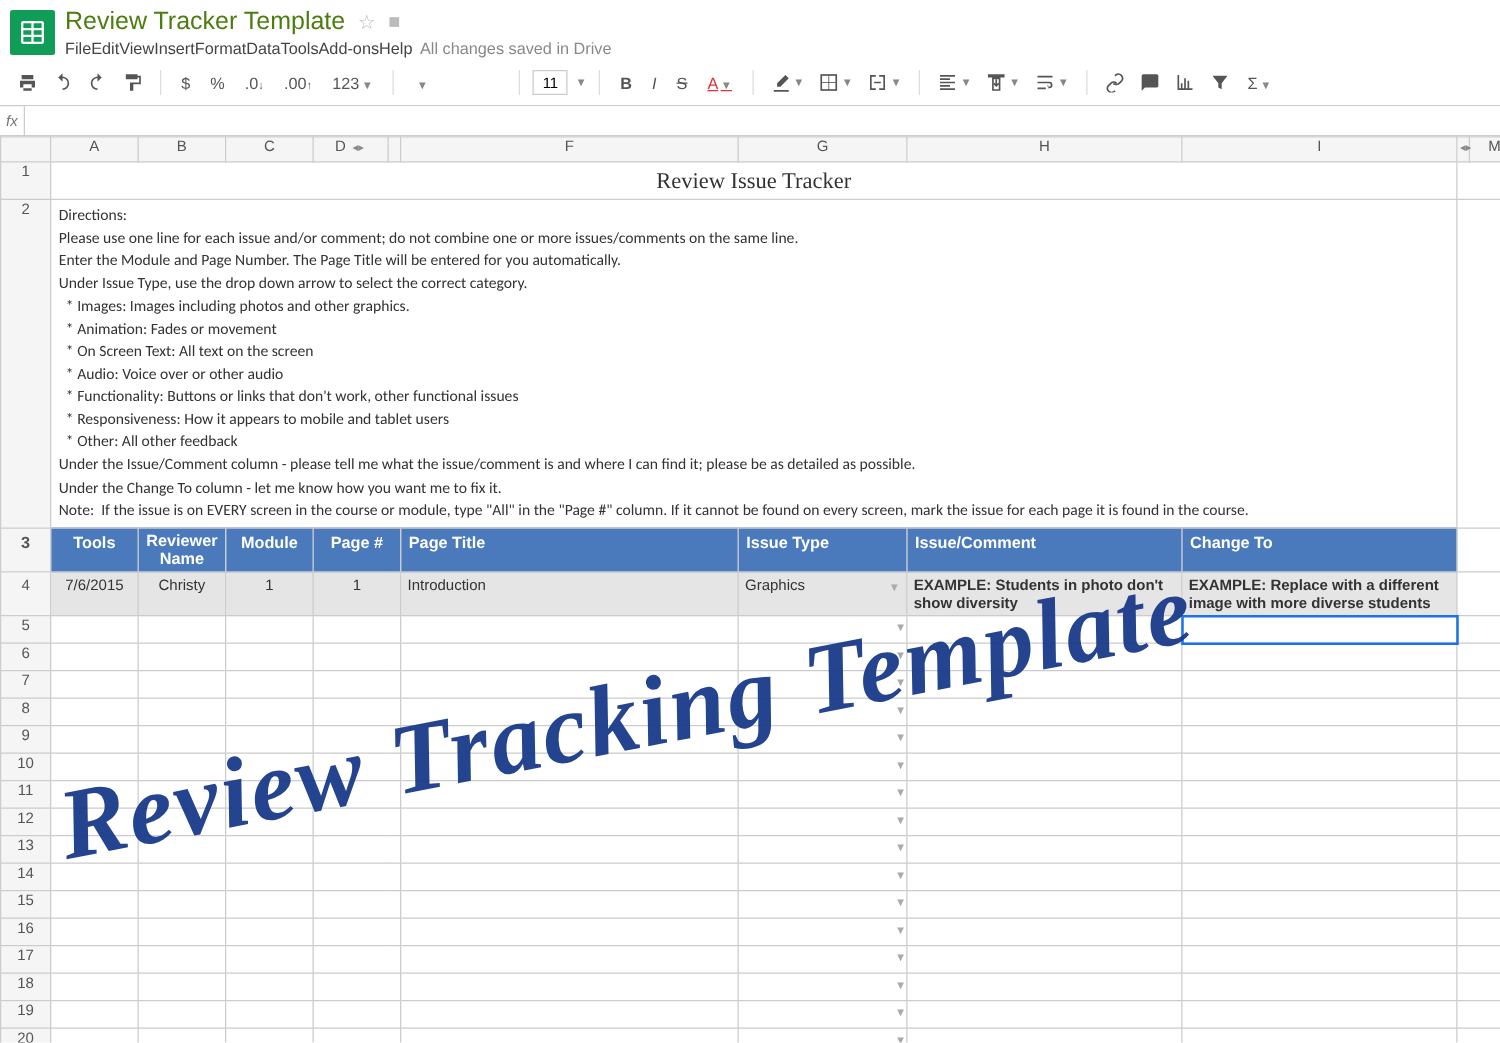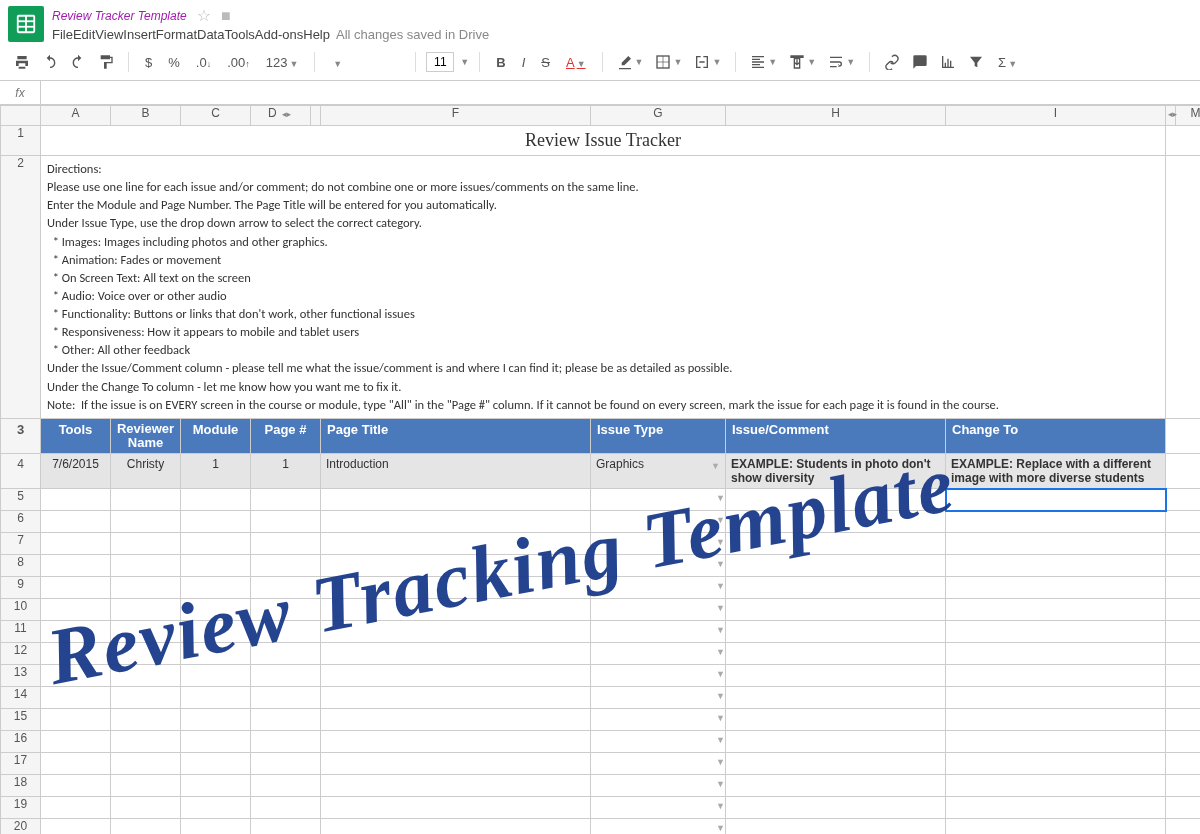--- a/index.html
+++ b/index.html
@@ -4,38 +4,38 @@
 <style>
 * { box-sizing: border-box; margin: 0; padding: 0; }
 body { font-family: Arial, sans-serif; font-size: 13px; color: #333; background: #fff; width: 1200px; height: 834px; overflow: hidden; position: relative; }
 
 
 .titlebar { display: flex; align-items: center; padding: 6px 8px 2px 8px; gap: 8px; }
 .app-icon { width: 36px; height: 36px; background: #0f9d58; display: flex; align-items: center; justify-content: center; border-radius: 2px; }
 .app-icon svg { width: 22px; height: 22px; fill: #fff; }
 .title-block { display: flex; flex-direction: column; }
 .title-row { display: flex; align-items: center; gap: 10px; }
-.doc-title { font-size: 12px; color: #a21caf; font-style: italic; }
+.doc-title { font-size: 20px; color: #4d7c0f; }
 .star-icon, .folder-icon { color: #bbb; font-size: 16px; }
 .menubar { display: flex; margin-top: 2px; font-size: 13px; color: #444; }
 .menubar span { cursor: pointer; }
 .save-status { color: #888; margin-left: 6px; }
 
 
 .toolbar { display: flex; align-items: center; gap: 4px; padding: 6px 10px; border-bottom: 1px solid #ccc; font-size: 13px; color: #555; }
 .toolbar .sep { width: 1px; height: 20px; background: #ddd; margin: 0 6px; }
 .tb-btn { min-width: 24px; height: 24px; display: flex; align-items: center; justify-content: center; cursor: pointer; padding: 0 4px; }
 .tb-btn svg { width: 16px; height: 16px; fill: #555; }
 .tb-text { padding: 0 6px; cursor: pointer; }
 .dropdown-caret { font-size: 9px; margin-left: 2px; color: #888; }
 .font-size-input { width: 28px; text-align: center; border: 1px solid #ccc; height: 20px; font-size: 12px; }
 
 
 .formula-bar { display: flex; align-items: center; border-bottom: 1px solid #ccc; height: 24px; }
-.fx-label { width: 41px; text-align: center; font-style: italic; color: #777; border-right: 1px solid #ccc; height: 100%; display: flex; align-items: center; justify-content: center; font-size: 12px;}
+.fx-label { width: 20px; text-align: center; font-style: italic; color: #777; border-right: 1px solid #ccc; height: 100%; display: flex; align-items: center; justify-content: center; font-size: 12px;}
 .formula-input { flex: 1; border: none; outline: none; padding: 0 6px; height: 100%; font-size: 12px; }
 
 
 .sheet-wrap { position: relative; }
 table.sheet { border-collapse: collapse; table-layout: fixed; width: 100%; }
 .sheet th, .sheet td { border: 1px solid #ccc; font-size: 12px; text-align: left; vertical-align: top; }
 .sheet thead th { background: #f5f5f5; text-align: center; font-weight: normal; color: #555; height: 20px; }
 .rowhdr { background: #f5f5f5; text-align: center !important; color: #555; width: 40px; font-size: 11px; }
 .corner { background: #f5f5f5; width: 40px; }
 .col-A { width: 70px; } .col-B { width: 70px; } .col-C { width: 70px; } .col-D { width: 60px; }

